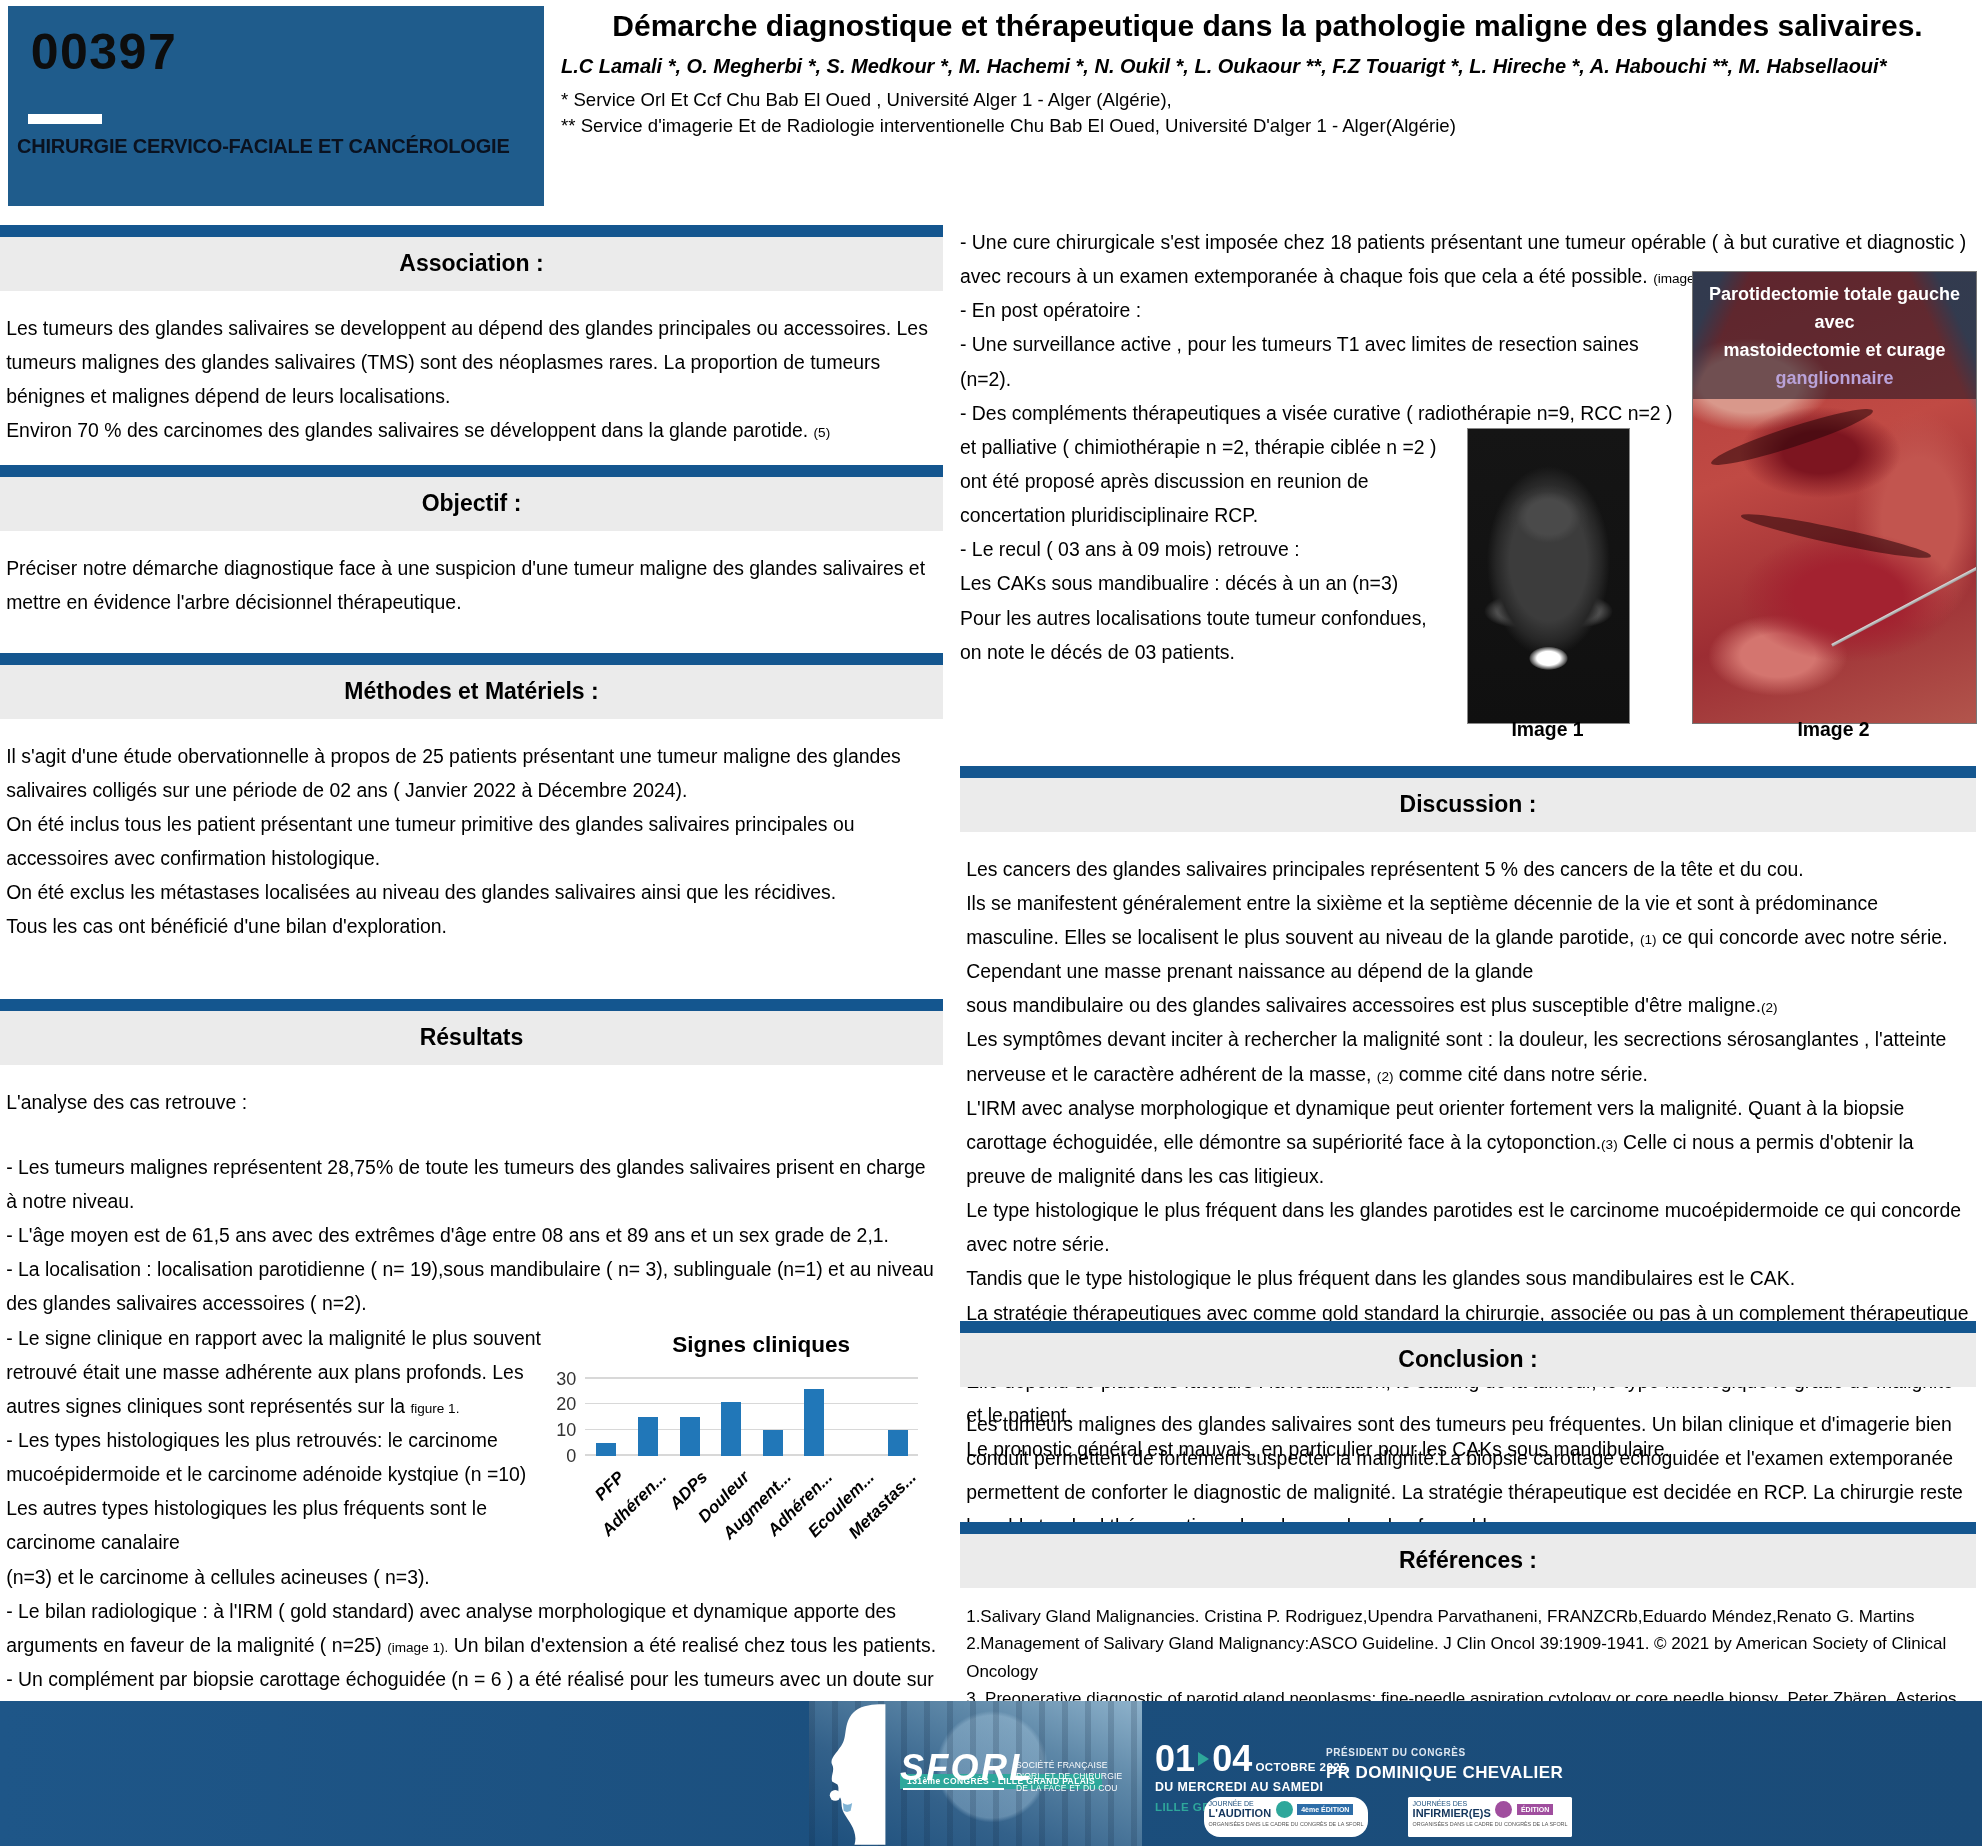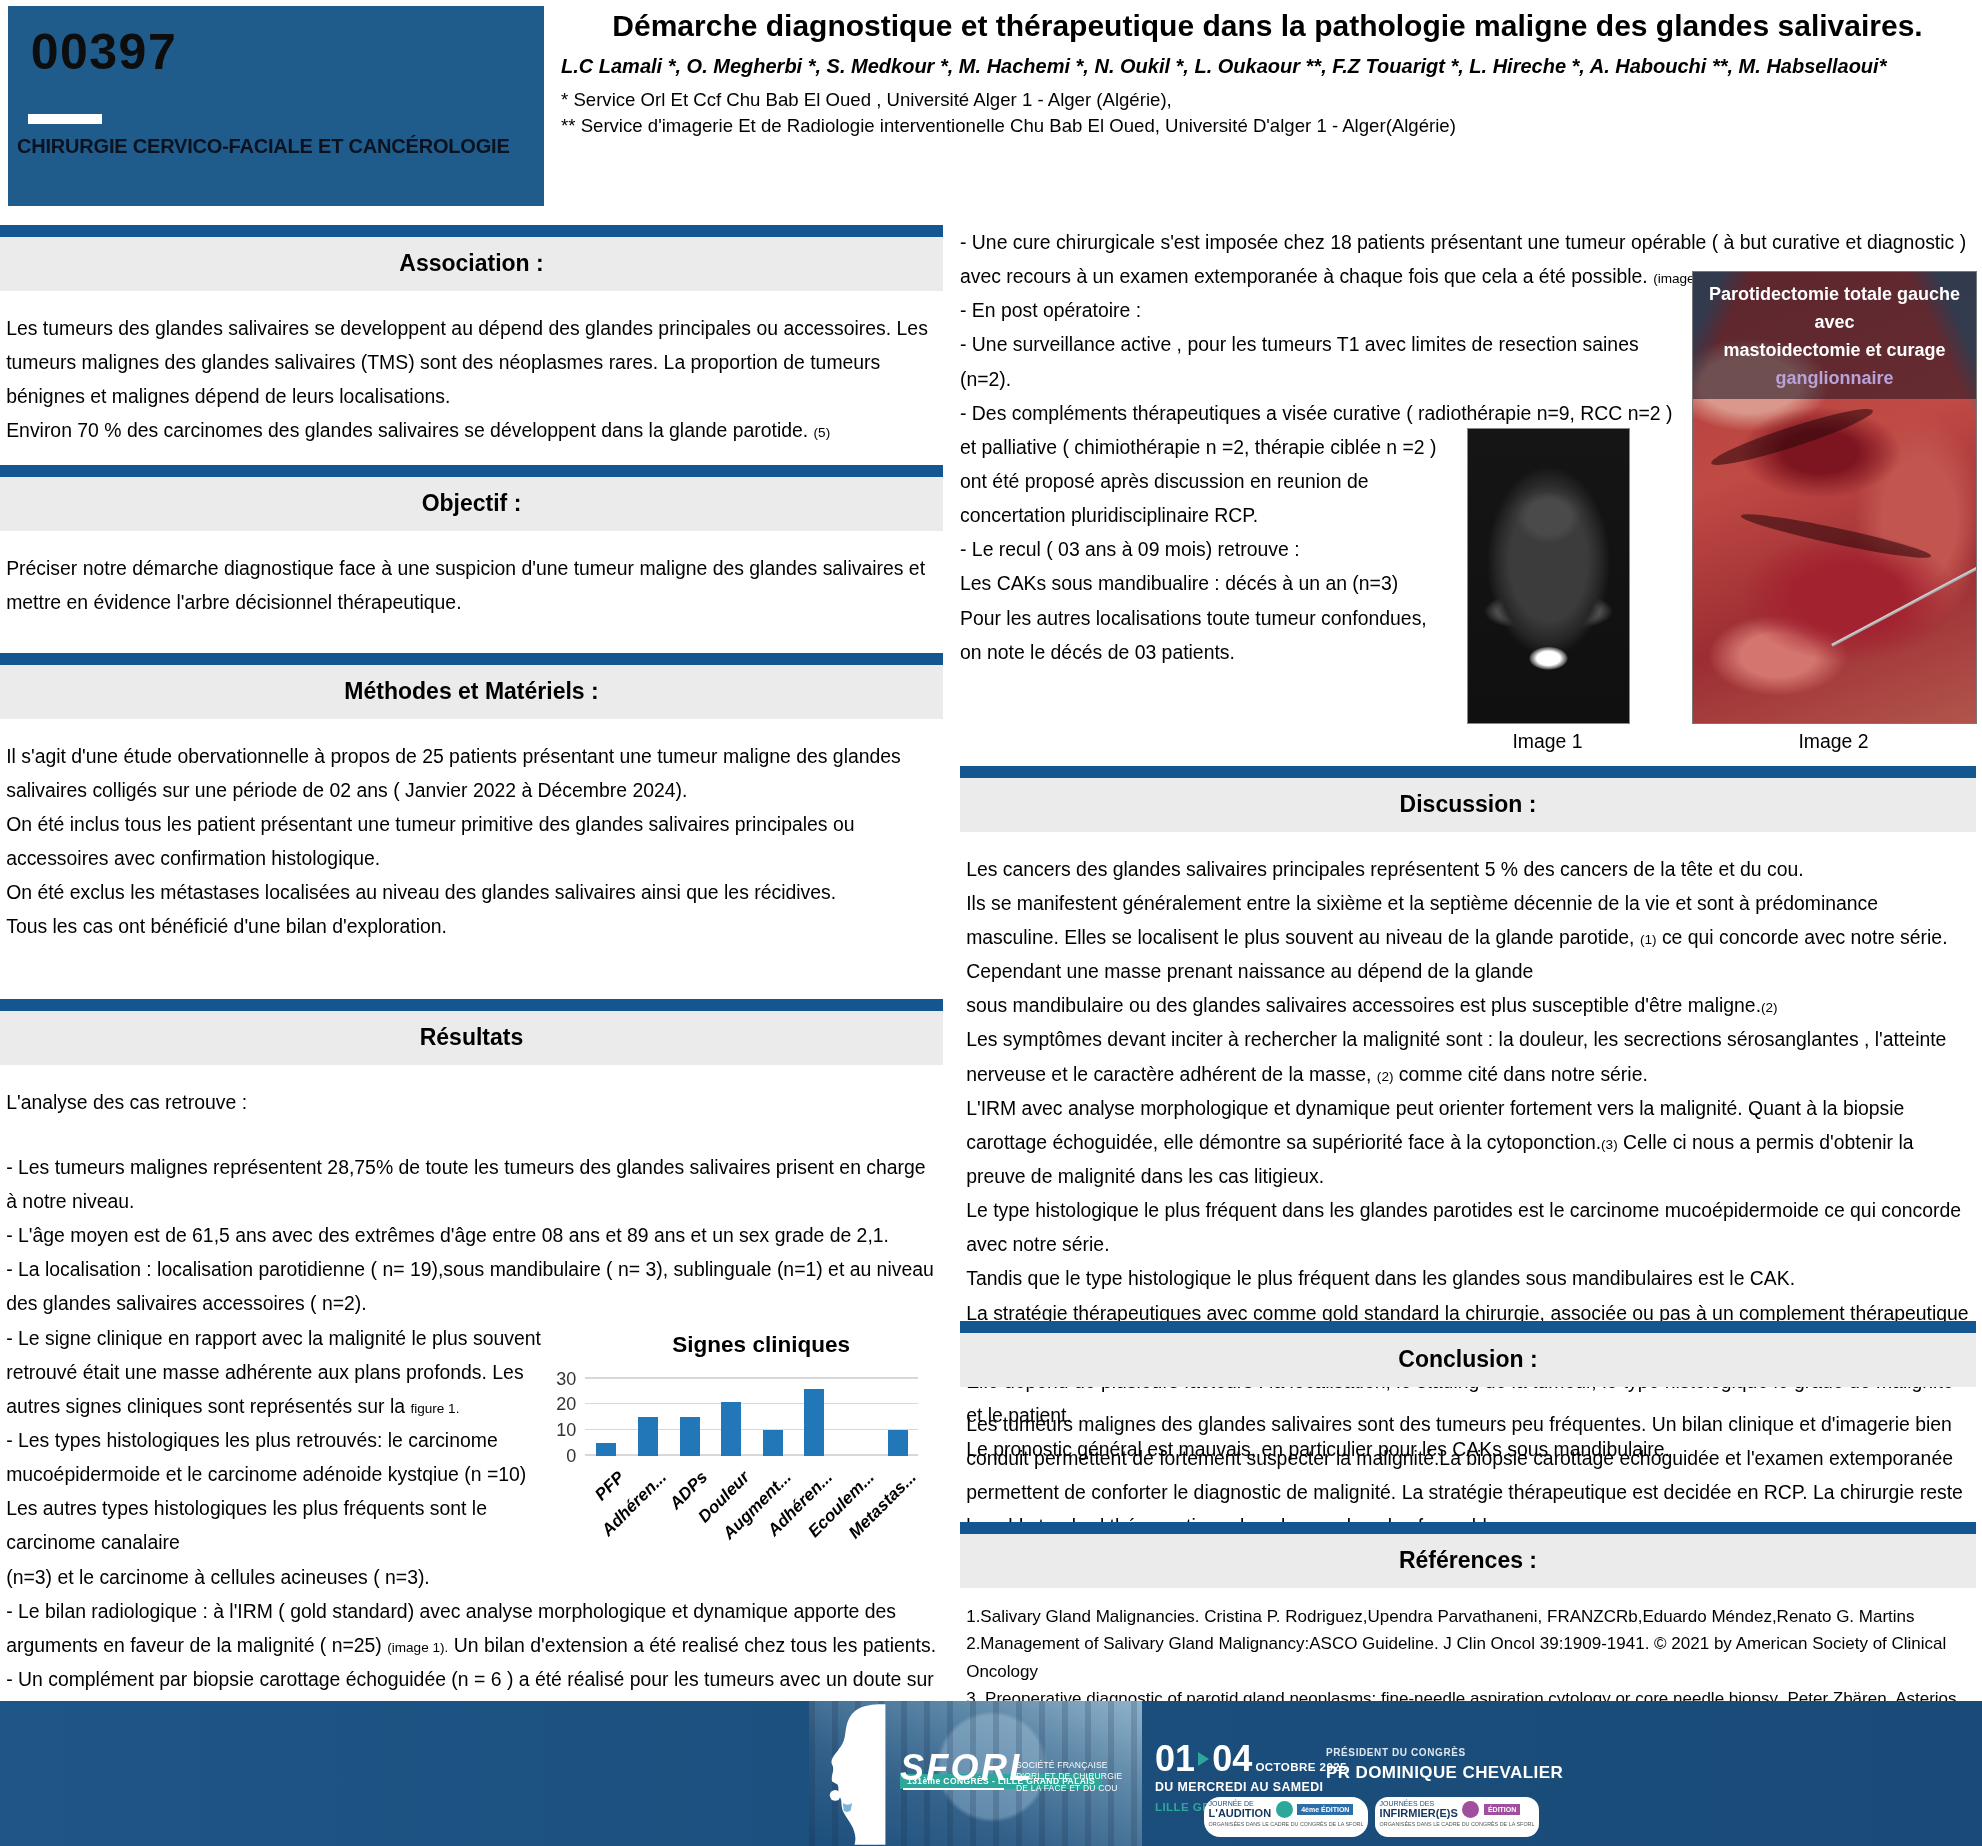--- a/index.html
+++ b/index.html
@@ -63,21 +63,21 @@
          radial-gradient(ellipse 155px 93px at 55% 72%, #a32230 0 35%, transparent 70%),
          radial-gradient(ellipse 93px 54px at 30% 85%, #d4756f 0 40%, transparent 75%),
          radial-gradient(ellipse 108px 62px at 20% 25%, #d9988b 0 45%, transparent 75%),
          radial-gradient(ellipse 93px 155px at 80% 55%, #c2554f 0 40%, transparent 70%),
          linear-gradient(160deg,#b03a3a 0%, #c04a44 40%, #9c2d33 70%, #b2554c 100%);}
   .surg-streak{position:absolute;background:rgba(40,5,10,.55);border-radius:50%;}
   .instrument{position:absolute;right:-15.5px;bottom:116px;width:170px;height:3.1px;background:linear-gradient(#ddd,#999);transform:rotate(-28deg);}
   .surg-cap{position:absolute;left:0;right:0;top:0;background:rgba(25,20,35,.55);color:#fff;font-weight:bold;
             font-size:18px;line-height:1.55;text-align:center;padding:9.3px 3.1px 6.2px 3.1px;}
   .surg-cap .l3{color:#b9a2d8;}
-  .img-caption{position:absolute;top:499px;font-weight:normal;font-size:19.4px;text-align:center;}
+  .img-caption{position:absolute;top:487px;font-weight:bold;font-size:19.4px;text-align:center;}
   .cap1{left:507px;width:161px;}
   .cap2{left:732px;width:283px;}
 
   .disc{top:541px;}
   .conc{top:1096px;}
   .refs{top:1297px;}
   .refs .sec-body{font-size:17px;line-height:1.6;padding-top:15.5px;}
 
   
   .footer{position:absolute;left:0;top:1701px;width:1983px;height:146px;background:linear-gradient(90deg,#1E5688 0%,#1B4E7C 55%,#1A4B78 100%);}
@@ -95,21 +95,21 @@
   .dates{position:absolute;left:1155px;top:40px;color:#fff;display:flex;align-items:flex-start;justify-content:flex-end;}
   .d-big{font-size:36px;font-weight:bold;line-height:1;}
   .d-arrow{width:0;height:0;border-top:7.7px solid transparent;border-bottom:7.7px solid transparent;border-left:11px solid var(--teal,#2EA79B);margin:11px 3.1px 0 3.1px;}
   .d-month{font-size:11.6px;font-weight:bold;margin:18.6px 0 0 3.1px;letter-spacing:0.4px;}
   .d-days{position:absolute;left:1155px;top:79px;color:#fff;font-size:12.4px;font-weight:bold;letter-spacing:0.4px;}
   .d-venue{position:absolute;left:1155px;top:99px;color:var(--teal,#2EA79B);font-size:11.6px;font-weight:bold;letter-spacing:0.4px;}
   .pres-label{position:absolute;left:1326px;top:46px;color:#dfe8f2;font-size:10px;font-weight:bold;letter-spacing:0.6px;}
   .pres-name{position:absolute;left:1326px;top:62px;color:#fff;font-size:17px;font-weight:bold;letter-spacing:0.4px;}
   .chip{position:absolute;top:96px;background:#fff;height:40px;width:164px;border-radius:1.5px;padding:3.1px 4.6px;box-sizing:border-box;}
   .chip1{left:1204px;border-radius:16px;}
-  .chip2{left:1375px;border-radius:13px;}
+  .chip2{left:1408px;}
   .chip-row{display:flex;align-items:center;gap:4.6px;}
   .chip-l1{font-size:7px;color:#1B4E7C;}
   .chip-l2{font-size:11px;font-weight:bold;color:#13355c;}
   .chip-circle{width:17px;height:17px;border-radius:50%;background:var(--teal,#2EA79B);flex:none;}
   .chip-circle.p{background:var(--purple,#A04E9E);}
   .chip-ed{font-size:7px;color:#fff;background:#2D6DA8;padding:2.3px 3.9px;font-weight:bold;white-space:nowrap;}
   .chip-ed.p{background:var(--purple,#A04E9E);}
   .chip-note{font-size:5.4px;color:#555;margin-top:2.3px;white-space:nowrap;}
 </style>
 </head>

